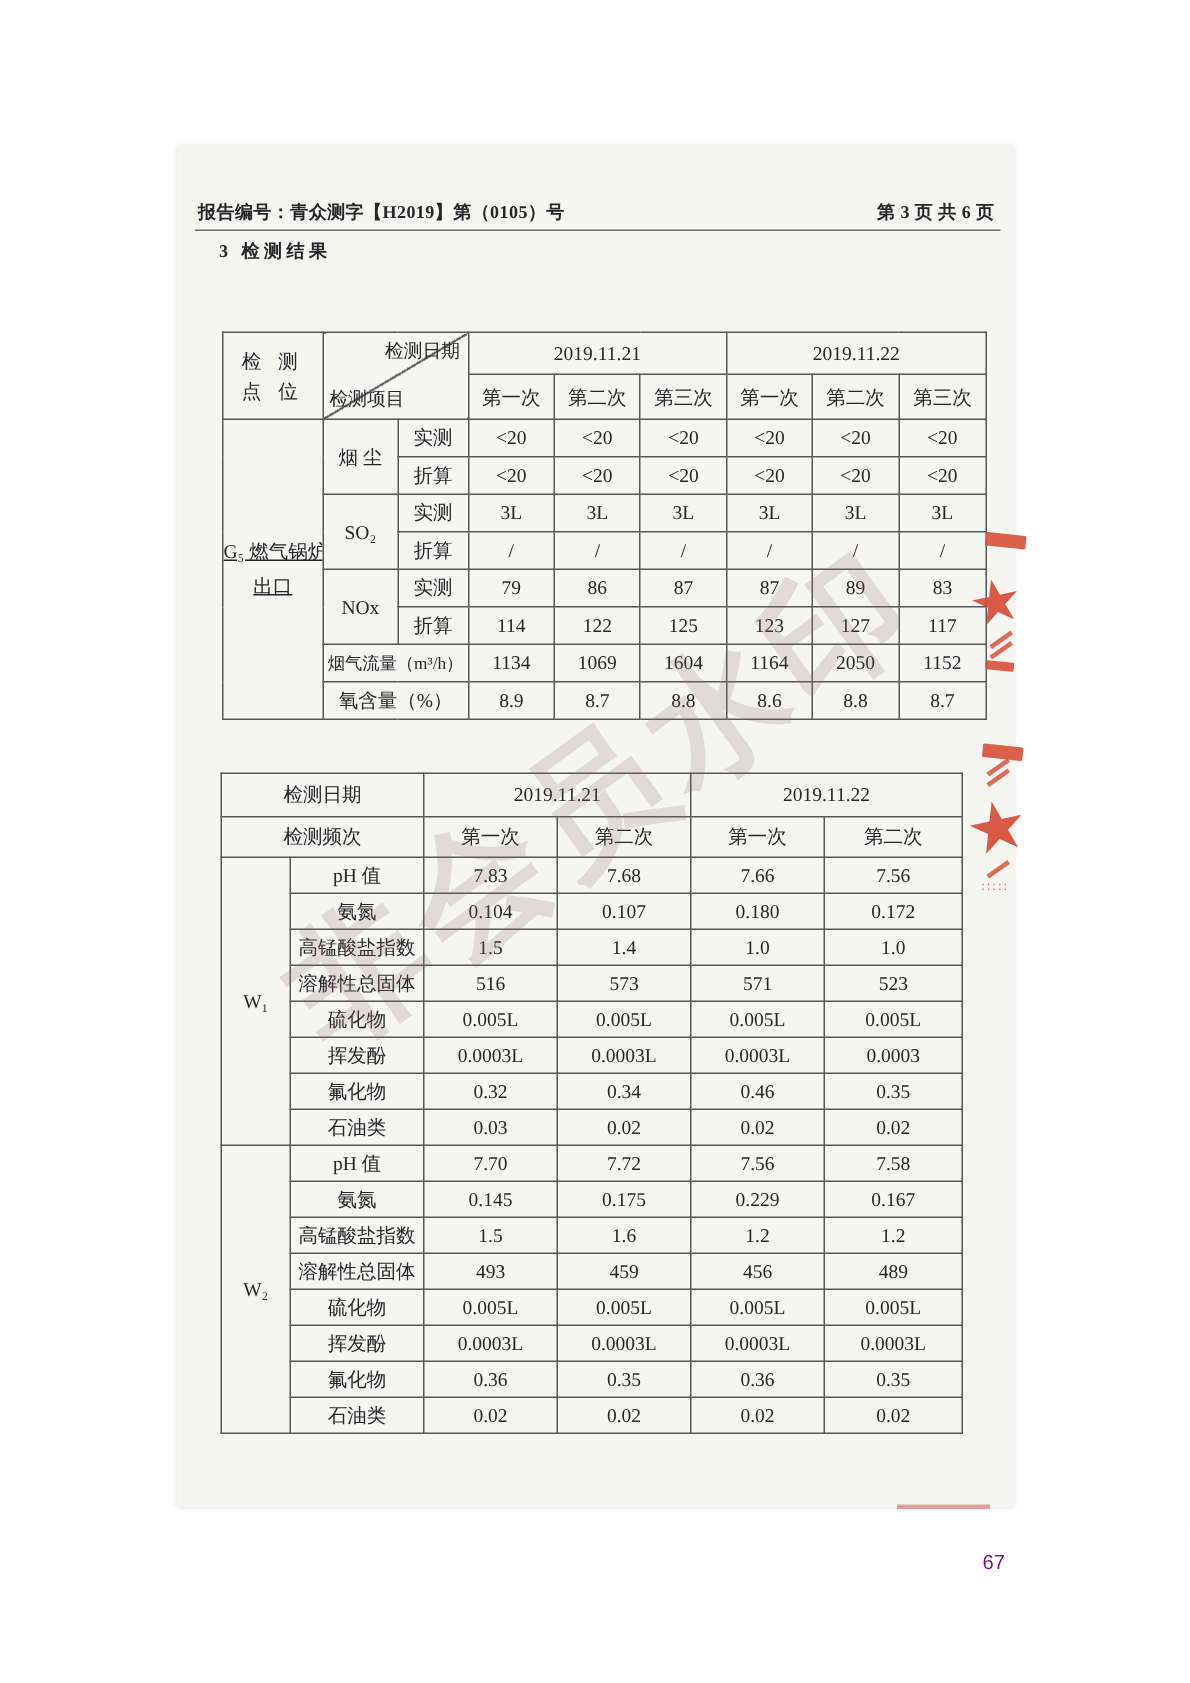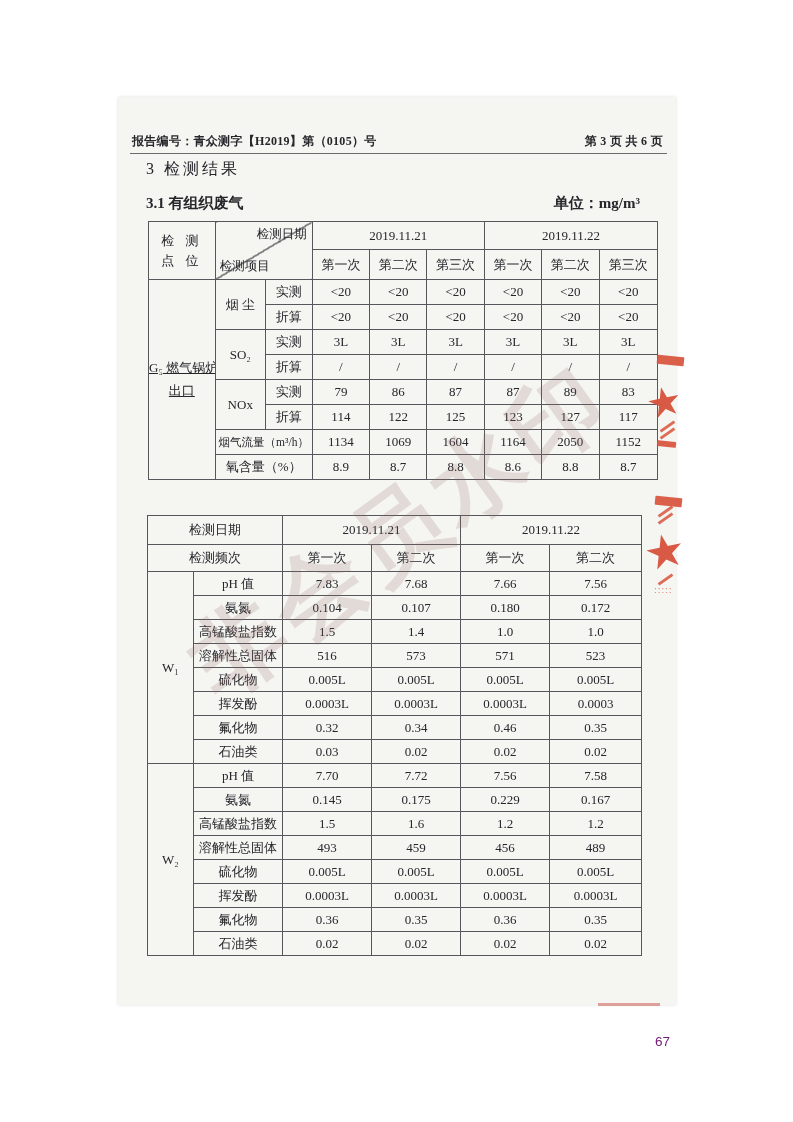--- a/index.html
+++ b/index.html
@@ -8,21 +8,21 @@
     font-family:"Liberation Serif","DejaVu Serif",serif;color:#26262b;
     overflow:hidden;
   }
   
   .page{
     position:absolute;left:118px;top:97px;width:558px;height:908px;
     background:#f5f5f2;box-shadow:0 0 3px rgba(0,0,0,.13);
   }
   .hdr{position:absolute;top:36px;left:14px;right:13px;font-size:12px;font-weight:bold;letter-spacing:.3px;display:flex;justify-content:space-between;}
   .rule{position:absolute;top:56px;left:12px;right:9px;height:1px;background:#6b6b6b;}
-  .h1{position:absolute;top:62px;left:28px;font-size:16px;font-weight:normal;letter-spacing:3px;text-align:center;}
+  .h1{position:absolute;top:62px;left:28px;font-size:12px;font-weight:bold;letter-spacing:3px;text-align:center;}
   .secrow{position:absolute;left:28px;right:36px;display:flex;justify-content:space-between;font-weight:bold;font-size:15px;}
   .sec31{top:97px;}
   .sec32{top:390px;}
 
   table{border-collapse:collapse;position:absolute;table-layout:fixed;}
   td{border:1px solid #56565b;text-align:center;vertical-align:middle;font-size:13px;padding:0;overflow:hidden;white-space:nowrap;}
   .t1{left:30px;top:124px;width:510px;border:1.5px solid #4b4b50;}
   .t1 .hr1 td{height:27px;}
   .t1 .hr2 td{height:29px;}
   .t1 .dr td{height:24px;}
@@ -66,24 +66,20 @@
 <div class="page">
 
   <div class="hdr">
     <span>报告编号：青众测字【H2019】第（0105）号</span>
     <span>第 3 页 共 6 页</span>
   </div>
   <div class="rule"></div>
 
   <div class="h1">3 检测结果</div>
 
-  <div class="secrow sec31">
-    <span>3.1 有组织废气</span>
-    <span>单位：mg/m³</span>
-  </div>
 
   <table class="t1">
     <colgroup>
       <col style="width:64px">
         <col style="width:48px">
         <col style="width:45px">
       <col style="width:55px">
         <col style="width:55px">
         <col style="width:55px">
       <col style="width:55px">

